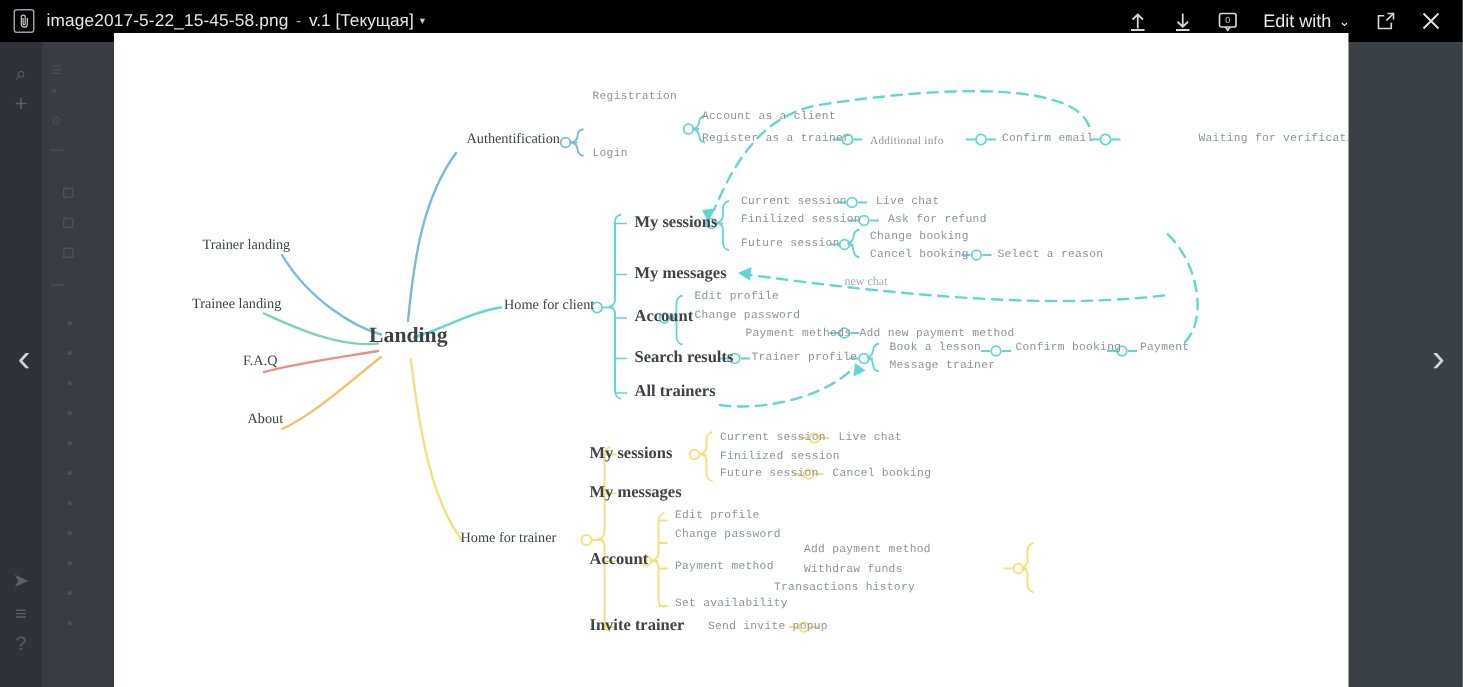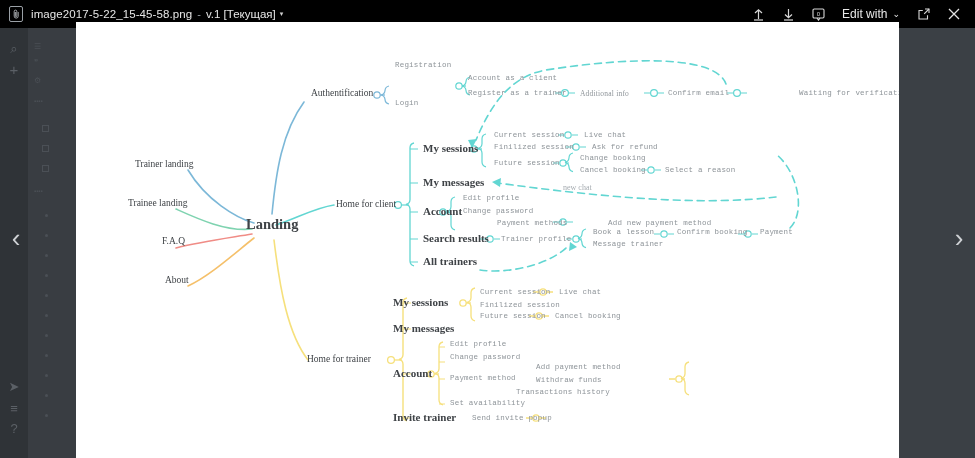--- a/index.html
+++ b/index.html
@@ -292,21 +292,21 @@
       <div class="node n-leaf" style="left:516px; top:122px;">Ask for refund</div>
       <div class="node n-leaf" style="left:504px; top:133px;">Change booking</div>
       <div class="node n-leaf" style="left:504px; top:145px;">Cancel booking</div>
       <div class="node n-leaf" style="left:589px; top:145px;">Select a reason</div>
 
       <div class="node n-note" style="left:487px; top:162px;">new chat</div>
 
       <div class="node n-leaf" style="left:387px; top:173px;">Edit profile</div>
       <div class="node n-leaf" style="left:387px; top:186px;">Change password</div>
       <div class="node n-leaf" style="left:387px; top:198px;margin-left:34px;">Payment methods</div>
-      <div class="node n-leaf" style="left:497px; top:198px;margin-left:35px;">Add new payment method</div>
+      <div class="node n-leaf" style="left:497px; top:198px;">Add new payment method</div>
 
       <div class="node n-leaf" style="left:425px; top:214px;">Trainer profile</div>
       <div class="node n-leaf" style="left:517px; top:207px;">Book a lesson</div>
       <div class="node n-leaf" style="left:517px; top:219px;">Message trainer</div>
       <div class="node n-leaf" style="left:601px; top:207px;">Confirm booking</div>
       <div class="node n-leaf" style="left:684px; top:207px;">Payment</div>
 
       <div class="node n-main" style="left:231px; top:333px;">Home for trainer</div>
       <div class="node n-sec" style="left:317px; top:275px;">My sessions</div>
       <div class="node n-sec" style="left:317px; top:301px;">My messages</div>

